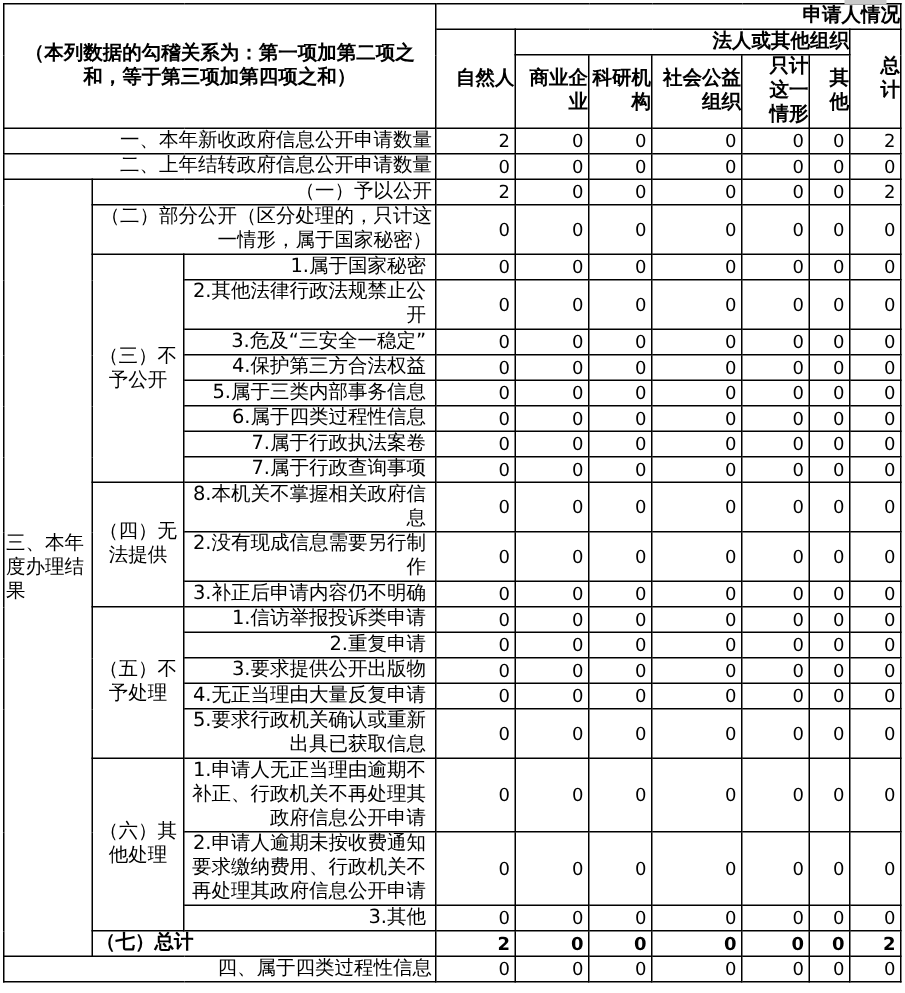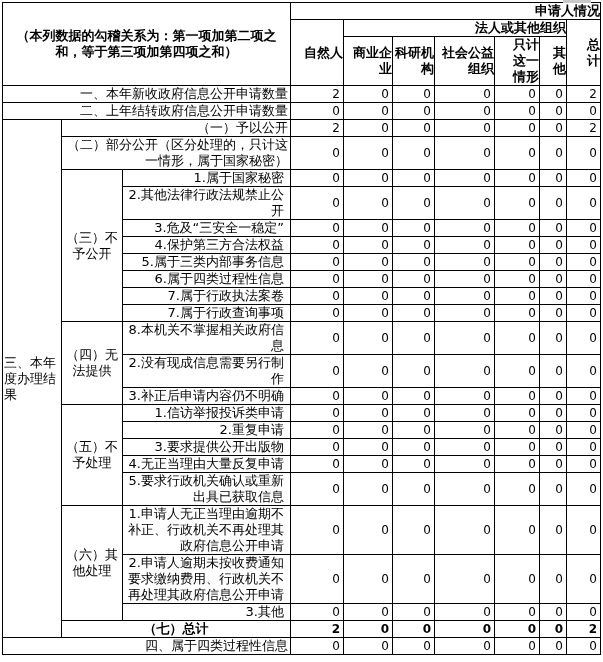--- a/index.html
+++ b/index.html
@@ -14,21 +14,21 @@
     padding:0 1px;vertical-align:middle;overflow:hidden;
     word-break:break-all;
   }
   th{font-weight:bold;text-align:right;padding:0;}
   .note{font-weight:bold;text-align:center;padding:0 2px;}
   .lbl{text-align:right;padding:0 2px;}
   .item{padding:0 6px 0 2px;}
   .sec{text-align:left;padding:0 1px;vertical-align:middle;}
   .grp{text-align:center;padding:0 1px;vertical-align:middle;}
   .num{text-align:right;padding:0 3px;font-size:12px;}
-  .total-label{text-align:center;font-weight:bold;padding:0 2px;}
+  .total-label{font-weight:bold;padding:0 2px;}
   .bold{font-weight:bold;}
   .cw30{display:inline-block;width:30px;}
   .cw15{display:inline-block;width:15px;}
   .artifact{position:absolute;left:563px;top:0;width:28px;height:3px;background:#c9c9c9;}
 </style>
 </head>
 <body>
 
 <div class="artifact"></div>
 

